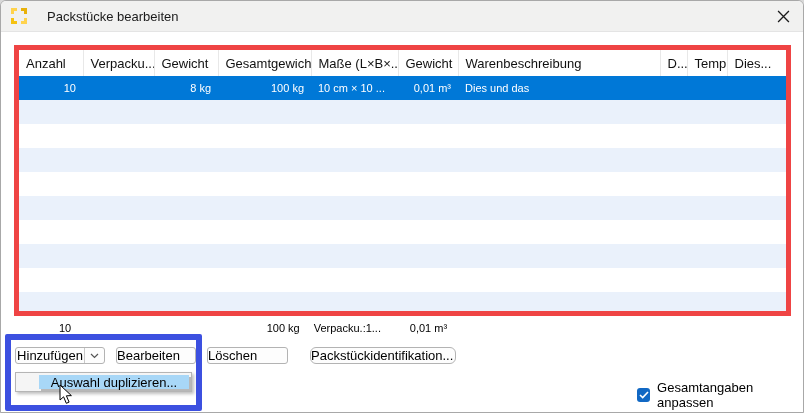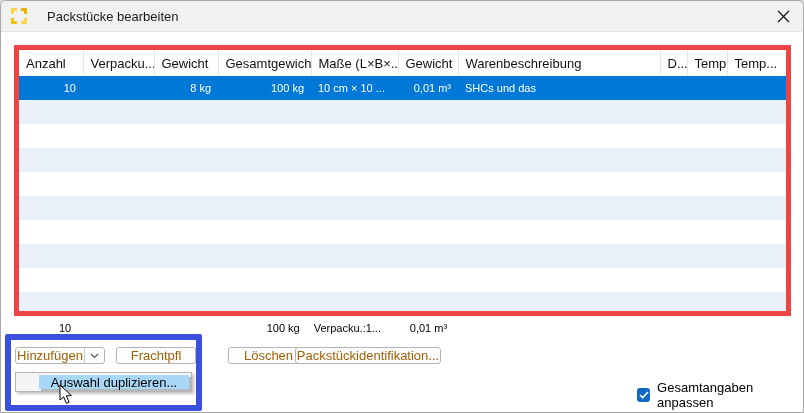--- a/index.html
+++ b/index.html
@@ -26,27 +26,27 @@
   tr.selected td{background:var(--sel,#0078d7);color:#fff;}
   tr.stripe-a td{background:var(--alt,#eaf1fb);}
   tr.stripe-b td{background:#ffffff;}
   .r{text-align:right;}
   
   .summary{position:absolute;left:13px;top:317px;width:777px;}
   .summary td{height:20px;background:transparent;color:#000;}
   
   .btn{position:absolute;top:346px;height:17px;box-sizing:border-box;background:#fdfdfd;
     border:1px solid #b3b3b3;border-radius:3px;font-family:"Liberation Sans",sans-serif;
-    font-size:13px;color:#a16207;display:flex;align-items:center;justify-content:center;padding:0;}
+    font-size:13px;color:#000000;display:flex;align-items:center;justify-content:space-between;padding:0;}
   .split{left:14px;width:90px;}
   .split .lbl{flex:1;text-align:center;}
   .split .chev{width:19px;height:100%;border-left:1px solid #c9c9c9;display:flex;align-items:center;justify-content:center;}
   .btn-edit{left:115px;width:80px;}
-  .btn-del{left:206px;width:81px;margin-left:21px;}
-  .btn-packid{left:294px;width:146px;}
+  .btn-del{left:206px;width:81px;}
+  .btn-packid{left:309px;width:146px;border-radius:6px;}
   
   .menu{position:absolute;left:14px;top:371px;width:177px;box-sizing:border-box;background:#f5f5f5;
     border:1px solid #b5b5b5;padding:2px;box-shadow:2px 2px 3px rgba(0,0,0,0.25);}
   .menu-item{height:14px;background:var(--hl,#a8d7f7);box-shadow:2px 2px 0 rgba(110,110,110,0.45);
     display:flex;align-items:center;justify-content:center;font-size:13px;color:#000;margin-left:21px;}
   
   .annotation{position:absolute;left:4px;top:333px;width:197px;height:77px;box-sizing:border-box;
     border:6px solid var(--ann,#3c50e0);border-radius:2px;pointer-events:none;z-index:20;}
   
   .cursor{position:absolute;left:58px;top:383px;z-index:30;pointer-events:none;}
@@ -94,32 +94,32 @@
         <tr>
           <th>Anzahl</th>
           <th>Verpacku...</th>
           <th>Gewicht</th>
           <th>Gesamtgewicht</th>
           <th>Maße (L×B×...</th>
           <th>Gewicht</th>
           <th>Warenbeschreibung</th>
           <th>D...</th>
           <th>Temp</th>
-          <th>Temp...</th>
+          <th>Dies...</th>
         </tr>
       </thead>
       <tbody>
         <tr class="selected">
           <td class="r">10</td>
           <td></td>
           <td class="r">8 kg</td>
           <td class="r">100 kg</td>
           <td>10 cm × 10 ...</td>
           <td class="r">0,01 m³</td>
-          <td>SHCs und das</td>
+          <td>Dies und das</td>
           <td></td>
           <td></td>
           <td></td>
         </tr>
         <tr class="stripe-a">
             <td colspan="10"></td>
           </tr>
         <tr class="stripe-b">
             <td colspan="10"></td>
           </tr>
@@ -178,21 +178,21 @@
   </table>
 
   <div class="btn split">
     <span class="lbl">Hinzufügen</span>
     <span class="chev">
       <svg width="9" height="6" viewBox="0 0 9 6">
           <path d="M1,1 L4.5,4.5 L8,1" stroke="#555" stroke-width="1.2" fill="none"></path>
         </svg>
     </span>
   </div>
-  <button class="btn btn-edit">Frachtpfl</button>
+  <button class="btn btn-edit">Bearbeiten</button>
   <button class="btn btn-del">Löschen</button>
   <button class="btn btn-packid">Packstückidentifikation...</button>
 
   <div class="menu">
     <div class="menu-item">Auswahl duplizieren...</div>
   </div>
 
   <div class="annotation"></div>
 
   <svg class="cursor" width="15" height="21" viewBox="0 0 15 21">

